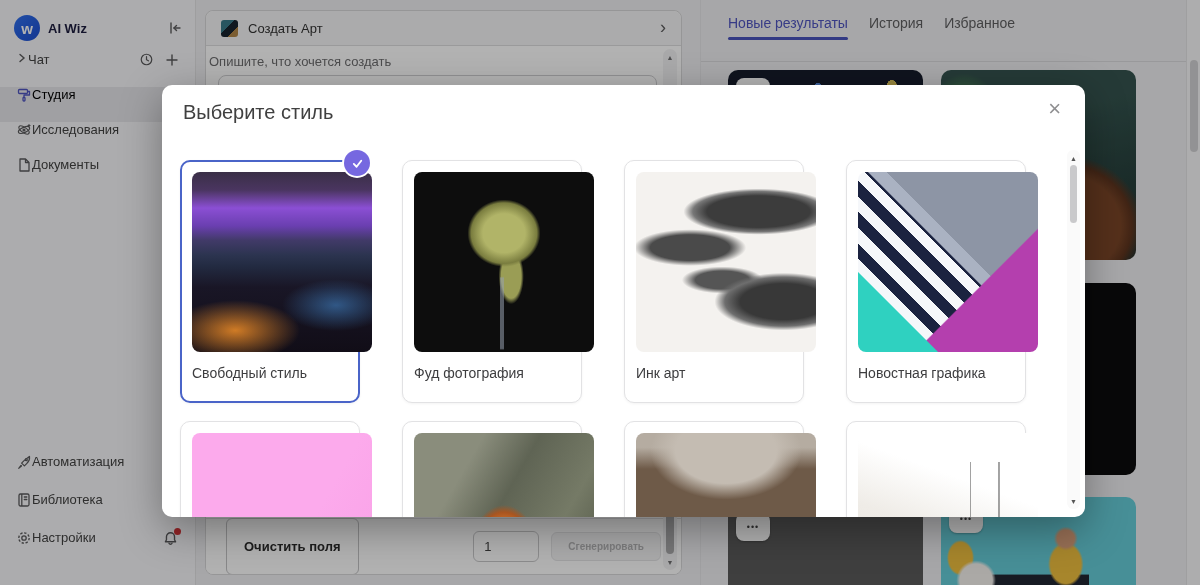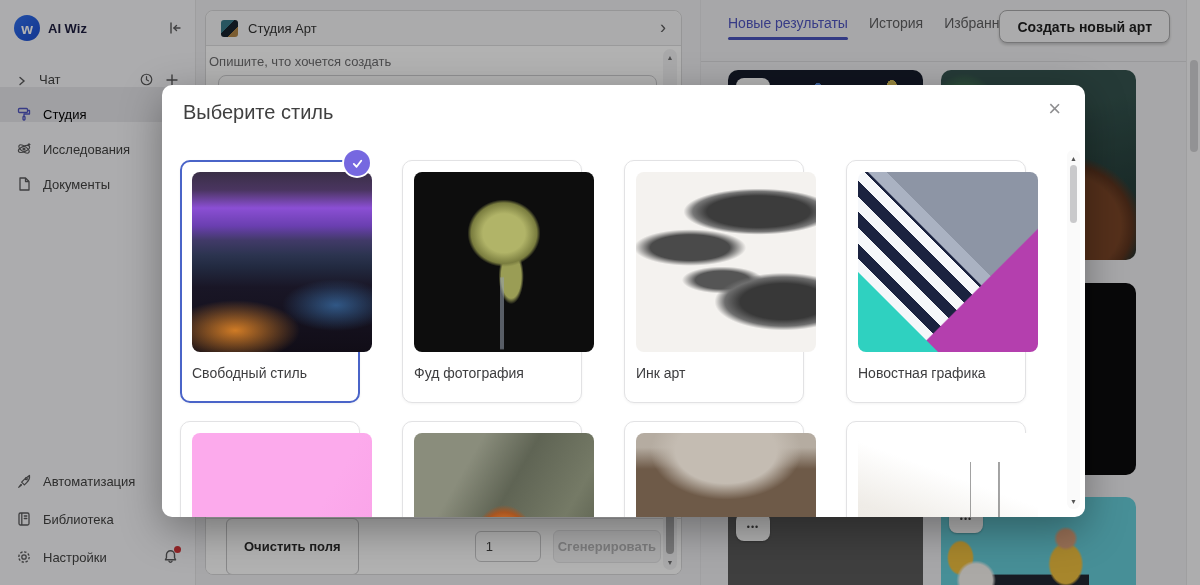--- a/index.html
+++ b/index.html
@@ -21,21 +21,21 @@
   .logo-circle {
     width:26px; height:26px; border-radius:50%;
     background:linear-gradient(135deg,#2f6fed,#1e4fd0);
     color:#fff; font-weight:bold; font-size:15px;
     display:flex; align-items:center; justify-content:center;
   }
   .logo-text { font-size:13px; font-weight:bold; color:#1e1e3f; }
   .collapse-btn { margin-left:auto; color:#5c5c5e; display:flex; }
   .nav { position:absolute; top:52px; left:0; right:0; display:flex; flex-direction:column; }
   .nav-item {
-    height:35px; display:flex; align-items:flex-end; gap:11px;
+    height:35px; display:flex; align-items:flex-start; gap:0;
     padding:0 16px; font-size:13px; color:#424242; cursor:default;
   }
   .nav-item .ic { color:#5a5a5c; display:flex; }
   .nav-item.active { background:#e6e6ea; color:#000000; }
   .nav-item.active .ic { color:#4f55c0; }
   .row-trail { margin-left:auto; display:flex; align-items:center; gap:11px; color:#5a5a5c; }
   .sidebar-footer { position:absolute; bottom:20px; left:0; right:0; display:flex; flex-direction:column; gap:3px; }
   .bell-wrap { margin-left:auto; position:relative; display:flex; color:#5a5a5c; }
   .bell-dot { position:absolute; top:-2px; right:-2px; width:7px; height:7px; border-radius:50%; background:#d13438; }
 
@@ -68,22 +68,22 @@
   .btn-clear {
     padding:20px 17px; background:#fff; border:1px solid #c3c3c5; border-radius:6px;
     font-size:13px; font-weight:600; color:#2b2b2b; font-family:inherit;
   }
   .footer-spacer { flex:1; }
   .count-input {
     width:66px; height:31px; border:1px solid #c9c9cb; border-radius:6px;
     padding:0 10px; font-size:13px; color:#424242; font-family:inherit; background:#fff;
   }
   .btn-generate {
-    padding:8px 4px; background:#f4f4f5; border:1px solid #e4e4e6; border-radius:6px;
-    font-size:13px; font-weight:600; color:#b3b3b5; font-family:inherit;
+    padding:8px 16px; background:#f4f4f5; border:1px solid #e4e4e6; border-radius:6px;
+    font-size:10px; font-weight:600; color:#b3b3b5; font-family:inherit;
   }
   .v-scroll {
     position:absolute; width:14px; background:#f3f3f4; border-radius:7px;
     display:flex; flex-direction:column; align-items:center;
   }
   .composer-scroll { top:38px; bottom:4px; right:4px; }
   .scroll-arrow { font-size:7px; color:#707072; height:12px; display:flex; align-items:center; }
   .scroll-arrow.up { margin-top:2px; }
   .scroll-arrow.down { position:absolute; bottom:2px; }
   .composer-thumb { position:absolute; bottom:16px; left:3px; width:8px; height:48px; background:#a9a9ab; border-radius:4px; }
@@ -342,21 +342,21 @@
           </svg>
         <span class="bell-dot"></span>
       </span>
     </div>
   </div>
 </aside>
 
 <section class="composer">
   <div class="composer-header">
     <span class="mini-art"></span>
-    <span>Студия Арт</span>
+    <span>Создать Арт</span>
     <span class="hdr-chevron">›</span>
   </div>
   <div class="prompt-label">Опишите, что хочется создать</div>
   <div class="prompt-box"></div>
 
   <div class="composer-footer">
     <button class="btn-clear">Очистить поля</button>
     <span class="footer-spacer"></span>
     <input class="count-input" value="1" style="">
     <button class="btn-generate">Сгенерировать</button>
@@ -369,21 +369,20 @@
   </div>
 </section>
 
 <section class="results">
   <div class="results-header">
     <div class="tabs">
       <span class="tab active">Новые результаты</span>
       <span class="tab">История</span>
       <span class="tab">Избранное</span>
     </div>
-    <button class="btn-new-art">Создать новый арт</button>
   </div>
 
   <div class="gallery">
     <div class="thumb thumb-a">
       <span class="more-badge">•••</span>
     </div>
     <div class="thumb thumb-d"></div>
     <div class="thumb thumb-e"></div>
     <div class="thumb thumb-c">
       <span class="more-badge">•••</span>

